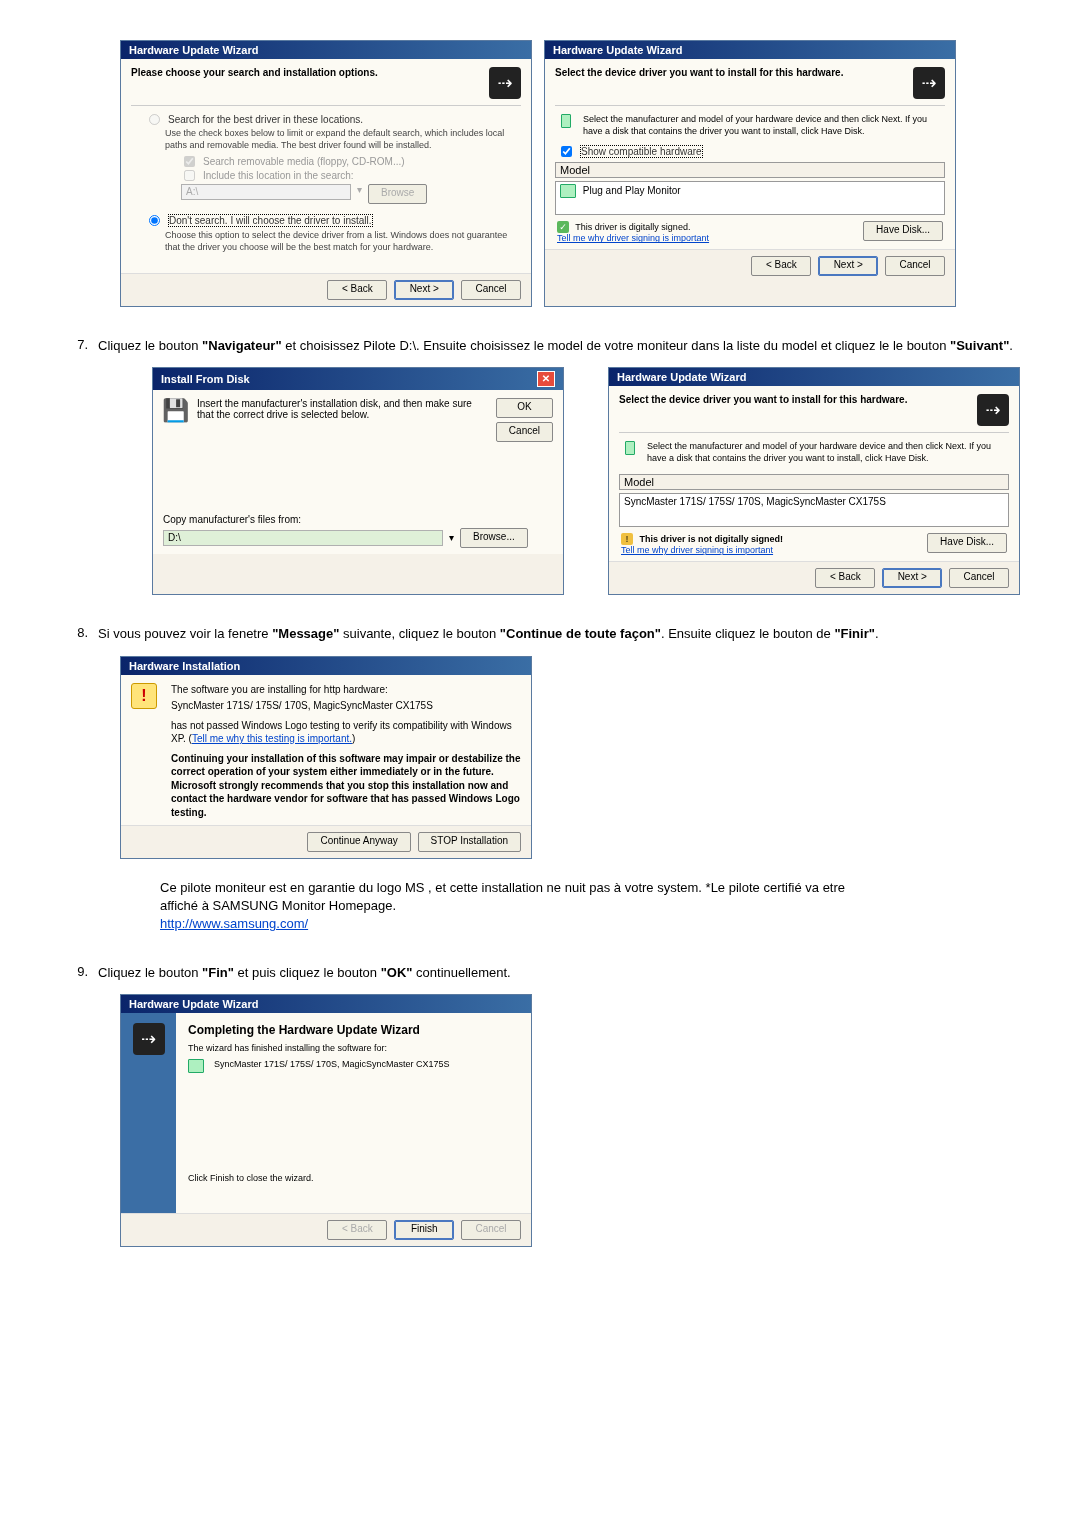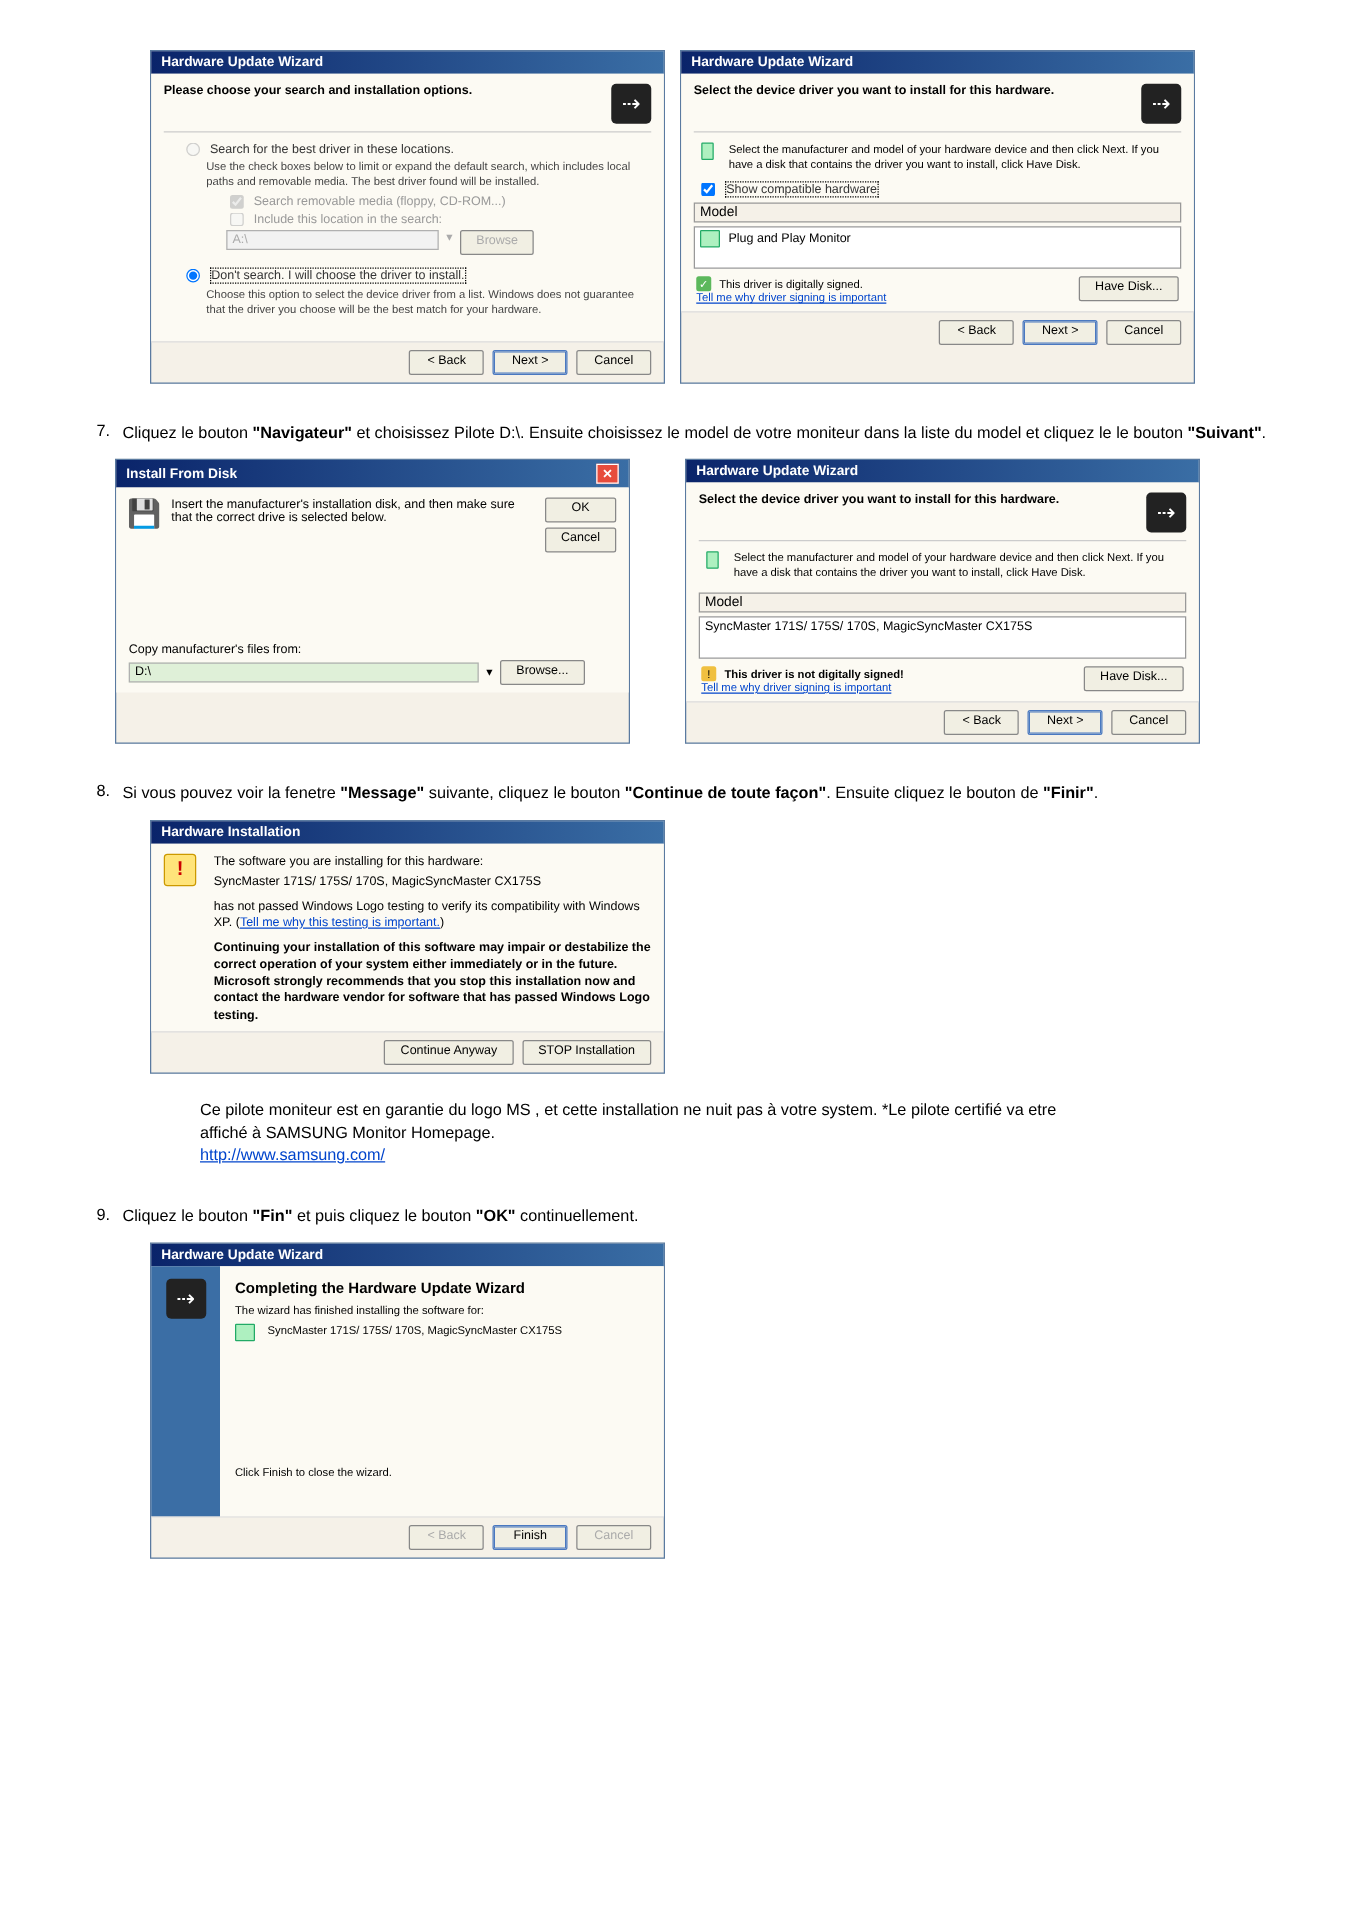--- a/index.html
+++ b/index.html
@@ -336,21 +336,21 @@
   </div>
 </div>
 
 <div class="step">
   <div class="step-num">7.</div>
   <div class="step-body">
     <span>Cliquez le bouton </span><b>"Navigateur"</b><span> et choisissez Pilote D:\. Ensuite choisissez le model de votre moniteur dans la liste du model et cliquez le le bouton </span><b>"Suivant"</b><span>.</span>
   </div>
 </div>
 
-<div class="row" style="margin-left:32px;gap:44px;">
+<div class="row" style="margin-left:92px;gap:44px;">
 
   <div class="dlg" style="width:410px;">
     <div class="dlg-title">
       <span>Install From Disk</span>
       <span class="dlg-close">✕</span>
     </div>
     <div class="dlg-body" style="min-height:150px; display:flex; flex-direction:column; justify-content:space-between;">
       <div style="display:flex; align-items:flex-start;">
         <span class="disk-icon">💾</span>
         <div style="font-size:10px; flex:1;">Insert the manufacturer's installation disk, and then make sure that the correct drive is selected below.</div>
@@ -413,21 +413,21 @@
   </div>
 </div>
 
 <div class="dlg" style="width:410px; margin-left:60px;">
   <div class="dlg-title">
     <span>Hardware Installation</span>
   </div>
   <div class="dlg-body" style="display:flex; gap:8px;">
     <div class="note-icon">!</div>
     <div style="font-size:10px; line-height:1.35;">
-      <div>The software you are installing for this hardware:</div>
+      <div>The software you are installing for http hardware:</div>
       <div style="margin:3px 0 6px 0;">SyncMaster 171S/ 175S/ 170S, MagicSyncMaster CX175S</div>
       <div>
         <span>has not passed Windows Logo testing to verify its compatibility with Windows XP. (</span><span class="link">Tell me why this testing is important.</span><span>)</span>
       </div>
       <div style="font-weight:bold; margin-top:6px;">Continuing your installation of this software may impair or destabilize the correct operation of your system either immediately or in the future. Microsoft strongly recommends that you stop this installation now and contact the hardware vendor for software that has passed Windows Logo testing.</div>
     </div>
   </div>
   <div class="btn-row">
     <span class="xp-btn">Continue Anyway</span>
     <span class="xp-btn">STOP Installation</span>

